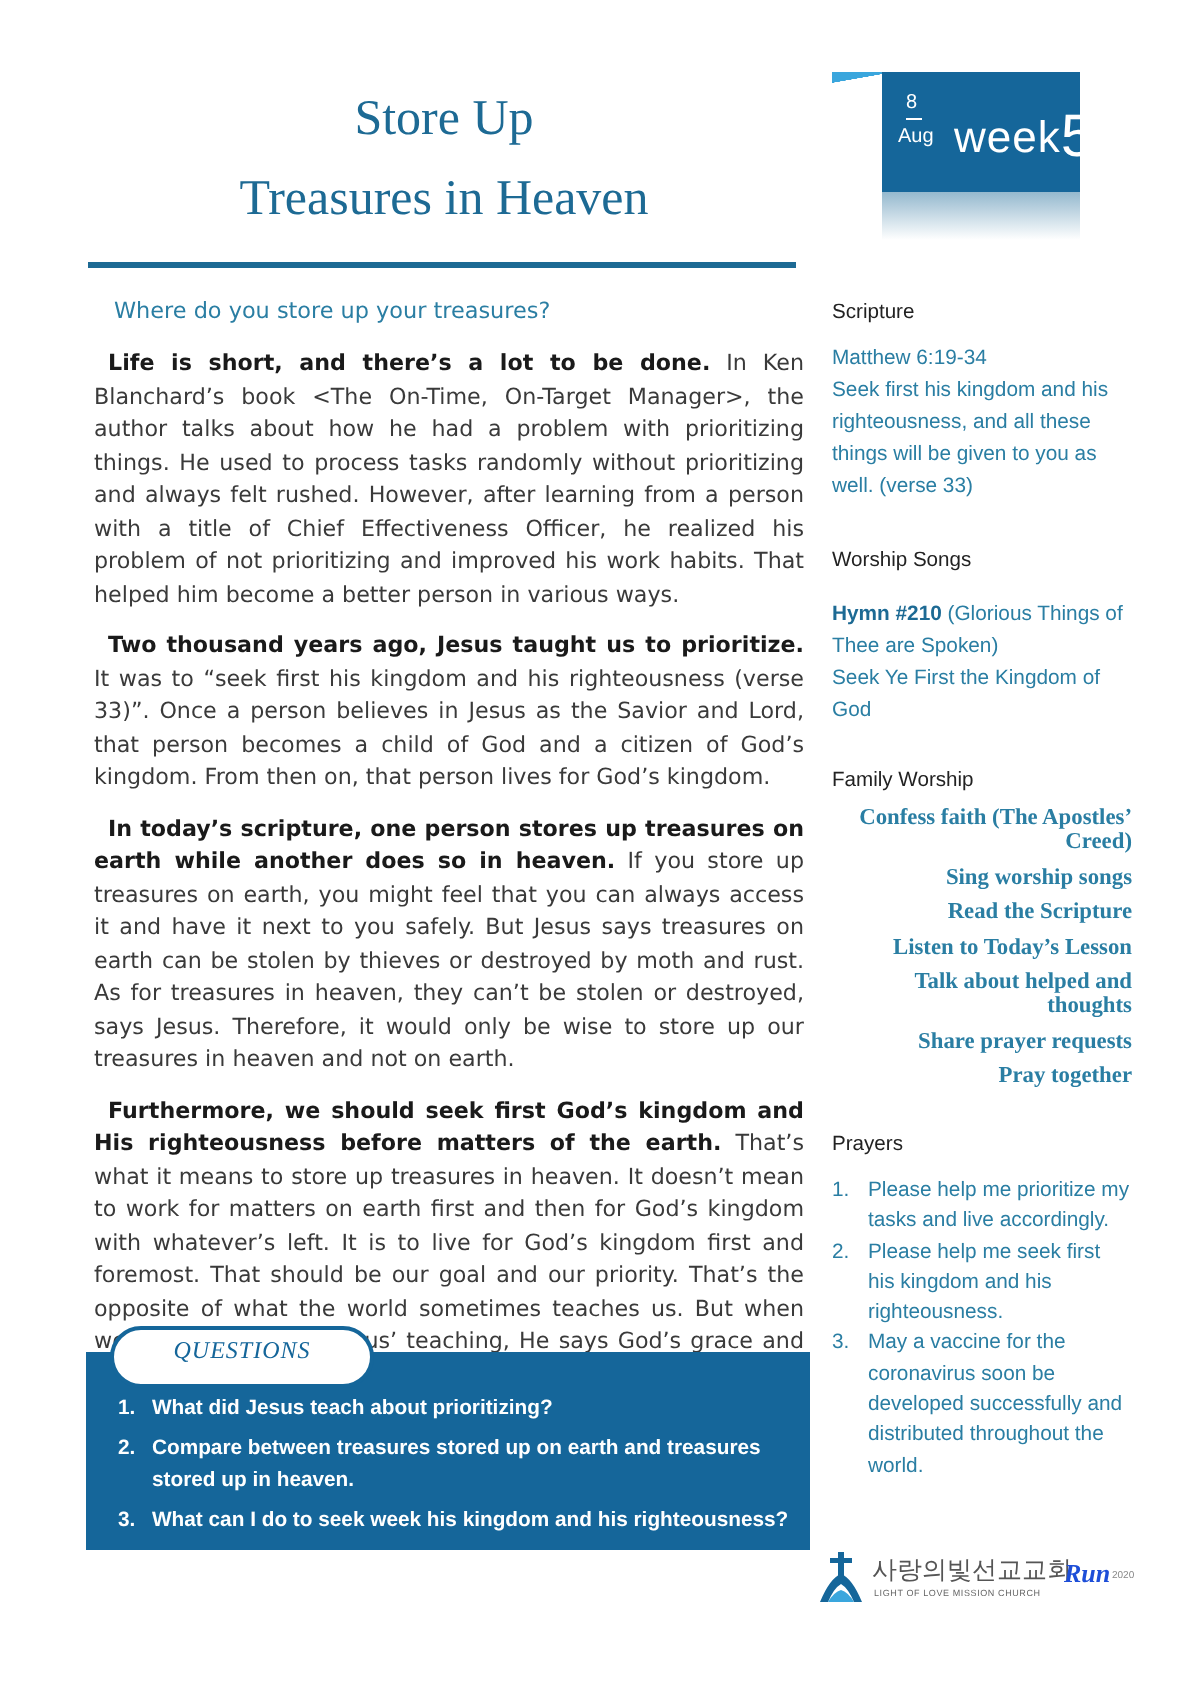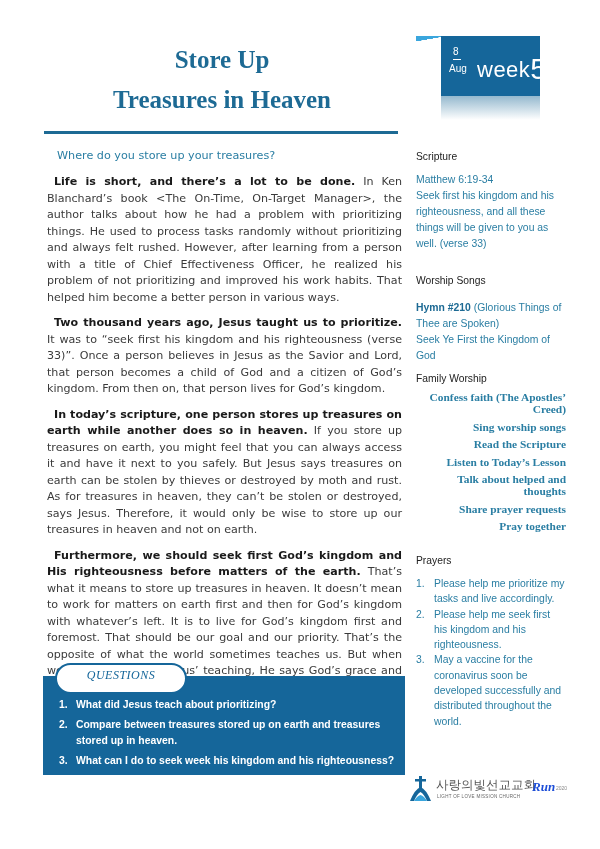--- a/index.html
+++ b/index.html
@@ -1,20 +1,20 @@
 <!DOCTYPE html>
 <html><head>
 <meta charset="utf-8">
 <style>
   * { box-sizing: border-box; margin: 0; padding: 0; }
   html, body { width: 600px; height: 849px; background: #ffffff; overflow: hidden; }
   body { position: relative; font-family: "DejaVu Sans", sans-serif; color: #333333; }
 
   .title-block { position: absolute; left: 44px; top: 40px; width: 356px; text-align: center; }
-  .title-line { font-family: "Liberation Serif", serif; font-weight: bold; color: #1d6a94; font-size: 25px; line-height: 40px; }
+  .title-line { font-family: "Liberation Serif", serif; font-weight: normal; color: #1d6a94; font-size: 25px; line-height: 40px; }
   .title-rule { position: absolute; left: 44px; top: 131px; width: 354px; height: 3px; background: #1d6a94; }
 
   .week-tab-fold { position: absolute; left: 416px; top: 36px; width: 34px; height: 6px; background: linear-gradient(170deg, #3aa6dd 0 45%, transparent 46%); }
   .week-badge { position: absolute; left: 441px; top: 36px; width: 99px; height: 60px; background: #15669a; color: #fff; }
   .week-badge::after { content: ""; position: absolute; left: 0; top: 60px; width: 99px; height: 24px; background: linear-gradient(#3d7fa6, rgba(255,255,255,0)); opacity: 0.55; }
   .week-day { position: absolute; left: 12px; top: 10px; font-size: 10px; font-family: "Liberation Sans", sans-serif; }
   .week-day-rule { position: absolute; left: 12px; top: 23px; width: 8px; height: 1px; background: #fff; }
   .week-month { position: absolute; left: 8px; top: 27px; font-size: 10px; font-family: "Liberation Sans", sans-serif; font-weight: normal; }
   .week-text { position: absolute; left: 36px; top: 14px; font-size: 22px; font-family: "Liberation Sans", sans-serif; letter-spacing: 0.5px; }
   .week-num { font-size: 30px; position: relative; top: 2px; }
@@ -91,21 +91,21 @@
     </li>
 </ol>
 
 <div class="side">
   <div class="side-h" style="margin-bottom:8px;">Scripture</div>
   <div class="side-blue">Matthew 6:19-34</div>
   <div class="side-blue" style="margin-bottom:22px;">Seek first his kingdom and his righteousness, and all these things will be given to you as well. (verse 33)</div>
 
   <div class="side-h" style="margin-bottom:12px;">Worship Songs</div>
   <div class="side-blue"><span class="hymn">Hymn #210</span><span> (Glorious Things of Thee are Spoken)</span></div>
-  <div class="side-blue" style="margin-bottom:8px;">Seek Ye First the Kingdom of God</div>
+  <div class="side-blue" style="margin-bottom:20px;">Seek Ye First the Kingdom of God</div>
 
   <div class="side-h" style="margin-bottom:5px;">Family Worship</div>
   <div class="fw-item">Confess faith (The Apostles’ Creed)</div>
   <div class="fw-item">Sing worship songs</div>
   <div class="fw-item">Read the Scripture</div>
   <div class="fw-item">Listen to Today’s Lesson</div>
   <div class="fw-item">Talk about helped and thoughts</div>
   <div class="fw-item">Share prayer requests</div>
   <div class="fw-item" style="margin-bottom:22px;">Pray together</div>
 

